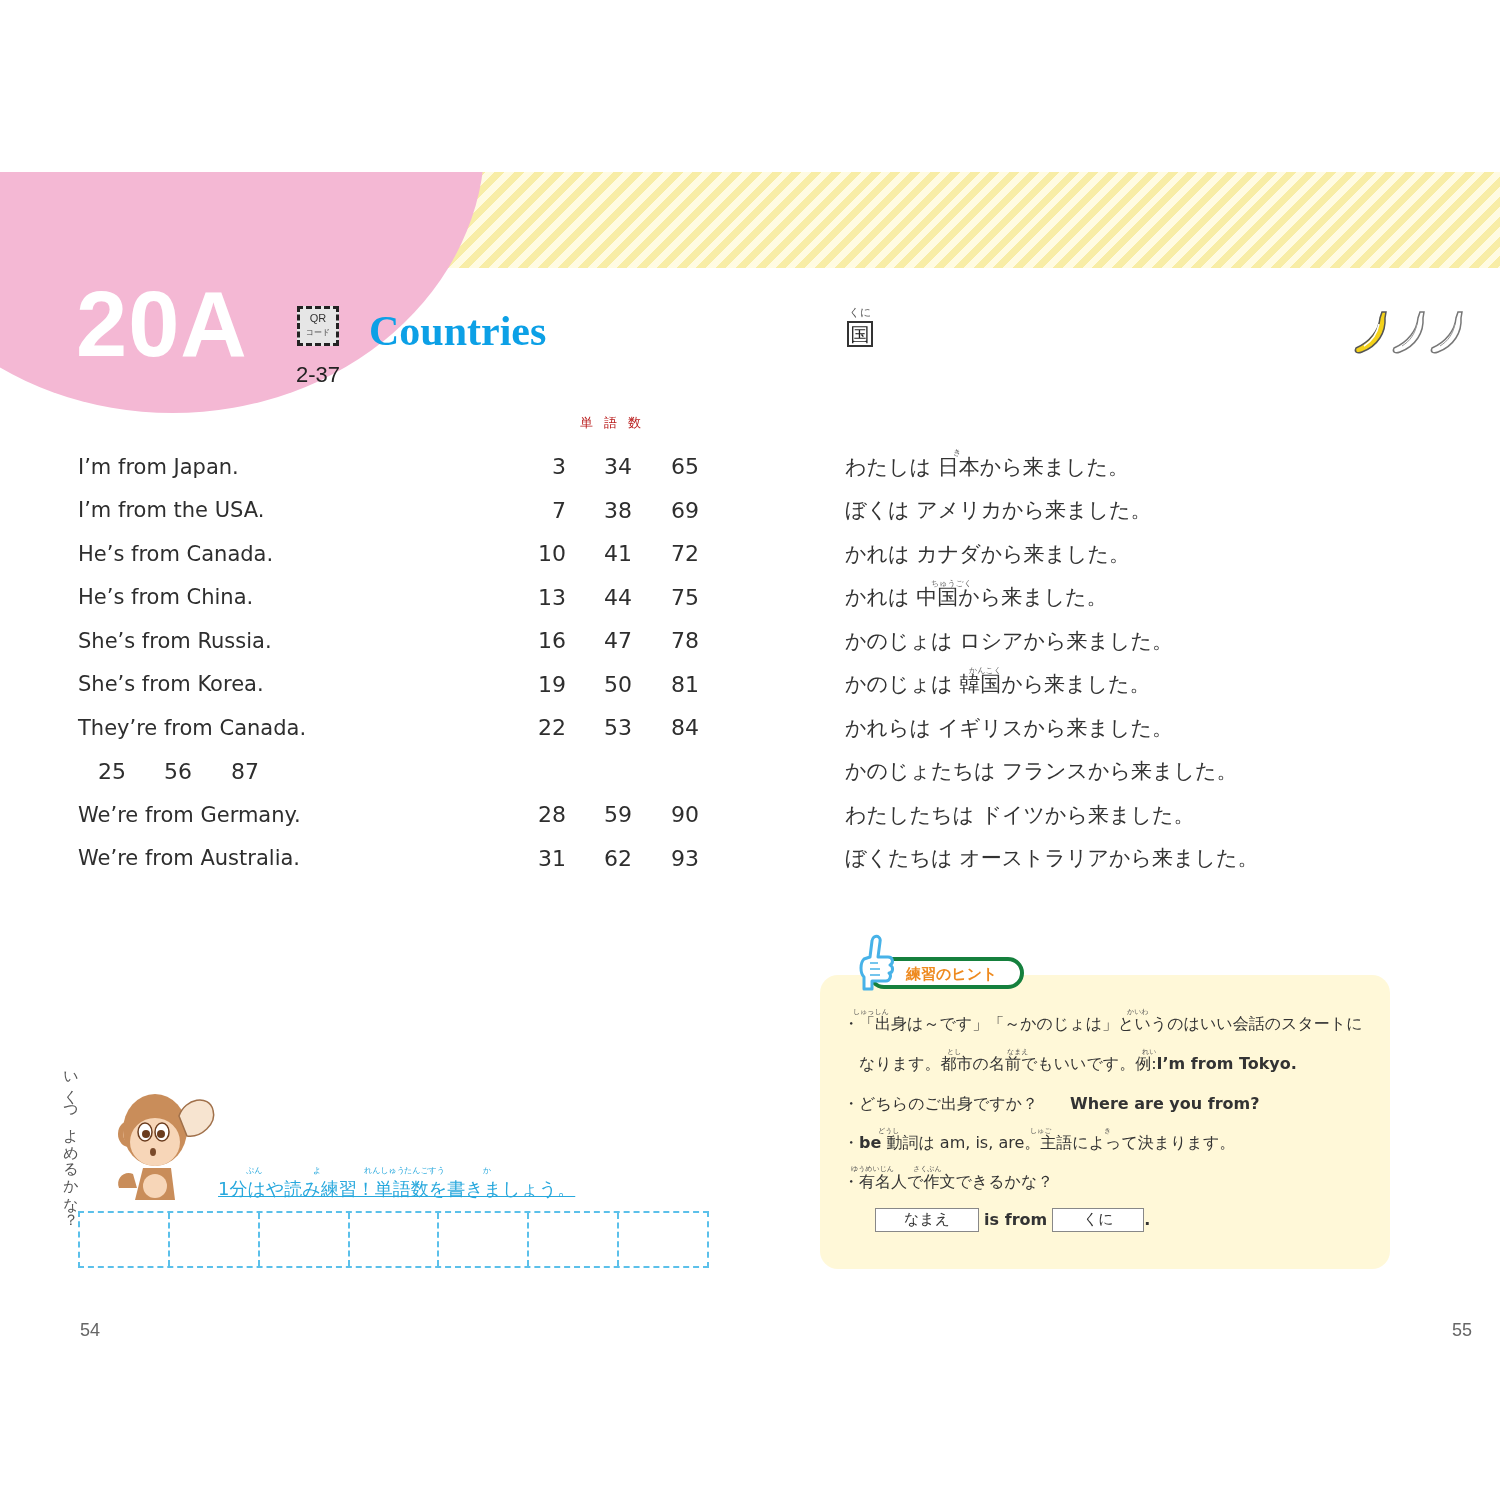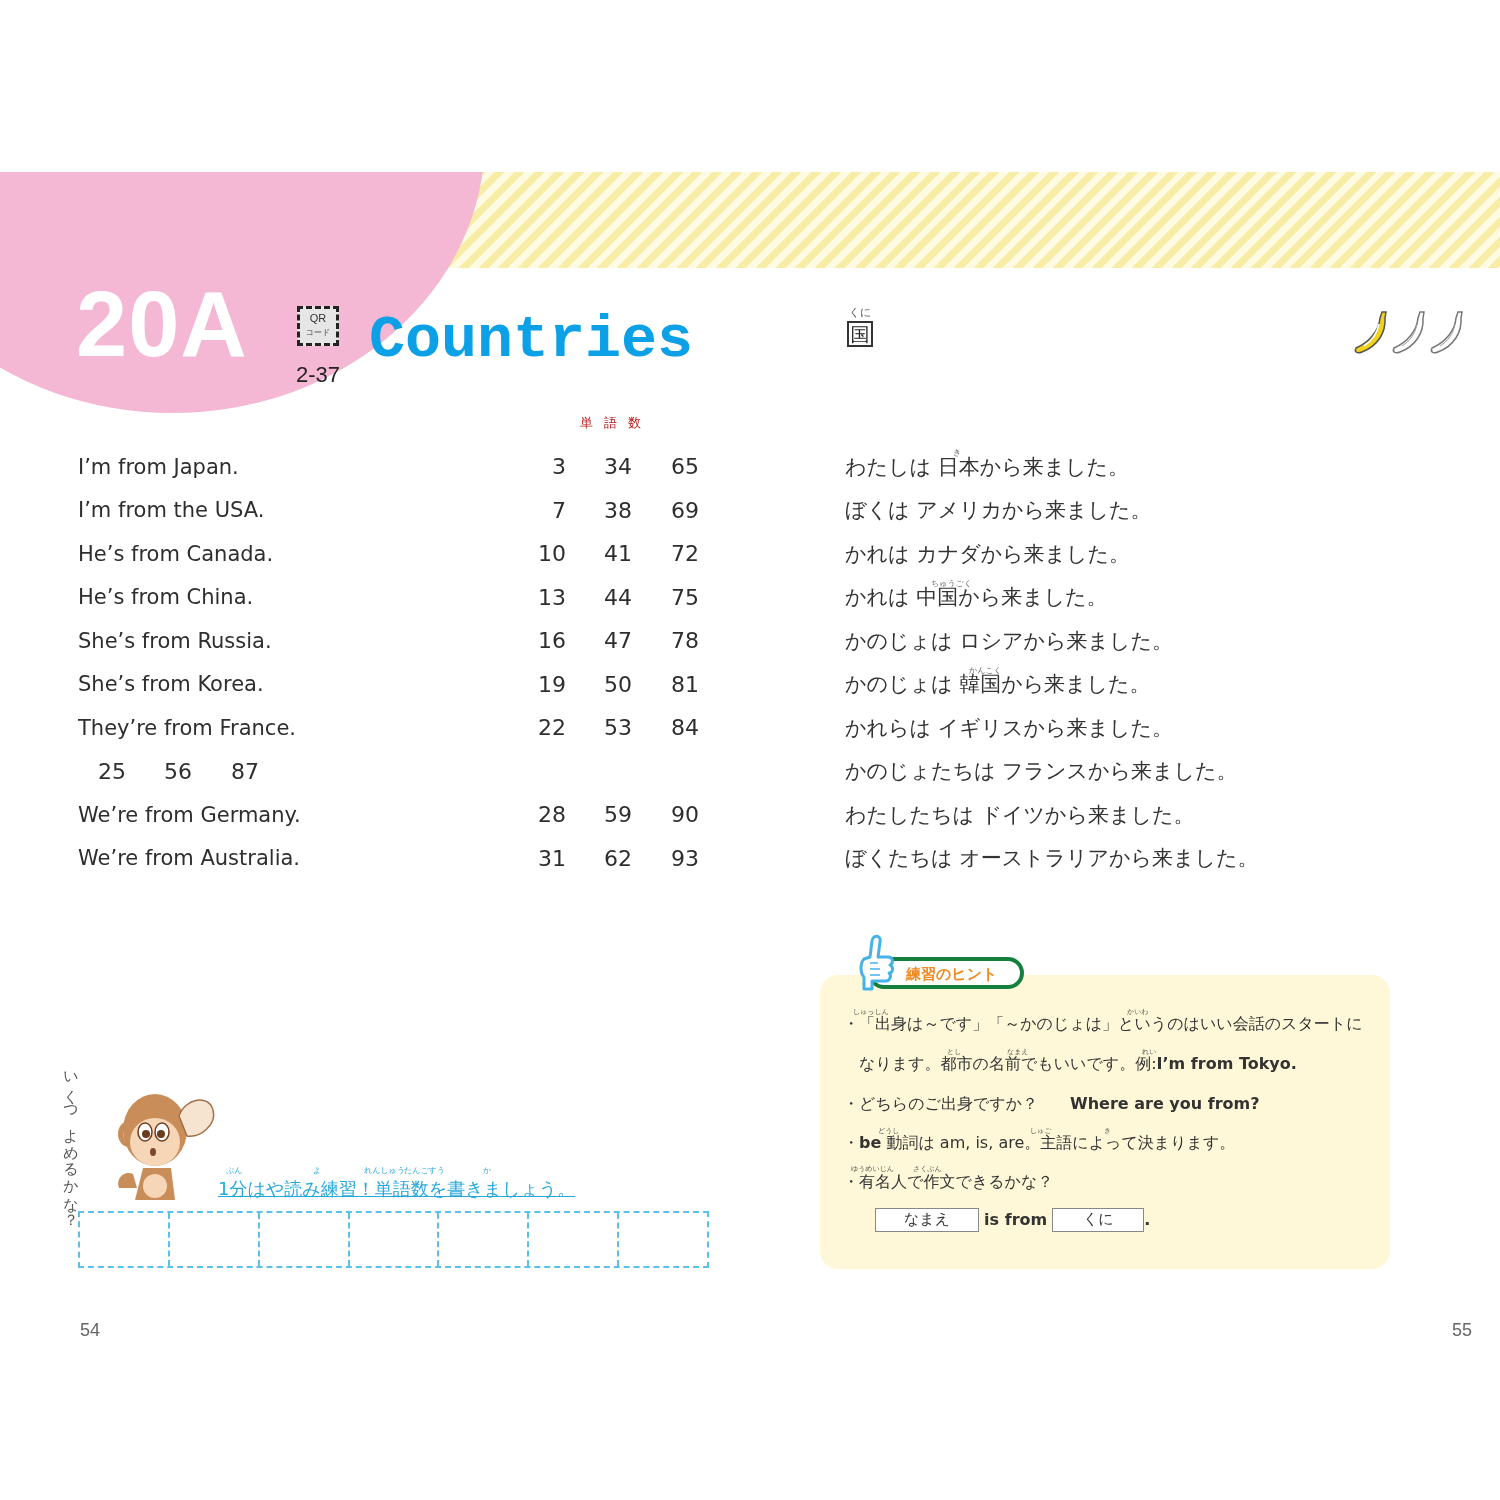--- a/index.html
+++ b/index.html
@@ -22,22 +22,22 @@
     }
     .qr-block { position: absolute; left: 293px; top: 290px; width: 50px; text-align: center; }
     .qr-icon {
       width: 42px; height: 40px; margin: 16px auto; position: relative;
       border: 3px dashed #222; background: #e6e6e6;
     }
     .qr-icon span { position: absolute; left: 0; right: 0; top: 4px; font-size: 11px; font-family: "Liberation Sans", sans-serif; color: #333; line-height: 1; }
     .qr-icon em { position: absolute; left: 0; right: 0; top: 18px; font-size: 8px; font-style: normal; color: #444; }
     .qr-track { font-family: "Liberation Sans", sans-serif; font-size: 22px; color: #222; margin-top: 2px; }
     .page-title {
-      position: absolute; left: 369px; top: 310px; font-family: Liberation Mono, monospace;
-      font-weight: bold; font-size: 60px; color: #0ca0e6; line-height: 1;
+      position: absolute; left: 369px; top: 310px; font-family: Liberation Serif, serif;
+      font-weight: bold; font-size: 42px; color: #0ca0e6; line-height: 1;
     }
 
     .kanji-label { position: absolute; left: 846px; top: 307px; text-align: center; width: 28px; }
     .kanji-label .ruby { font-size: 11px; color: #555; display: block; line-height: 1; }
     .kanji-label .box {
       display: inline-block; width: 26px; height: 26px; border: 2px solid #333; font-size: 19px;
       line-height: 22px; color: #222; margin-top: 3px;
     }
     .bananas { position: absolute; left: 1352px; top: 308px; display: flex; gap: 0; }
 
@@ -160,21 +160,21 @@
     <span class="num n2">47</span>
     <span class="num n3">78</span>
   </div>
   <div class="sentence-row">
     <span class="sentence-en">She’s from Korea.</span>
     <span class="num n1">19</span>
     <span class="num n2">50</span>
     <span class="num n3">81</span>
   </div>
   <div class="sentence-row">
-    <span class="sentence-en">They’re from France.</span>
+    <span class="sentence-en">They’re from Canada.</span>
     <span class="num n1">22</span>
     <span class="num n2">53</span>
     <span class="num n3">84</span>
   </div>
   <div class="sentence-row">
     <span class="num n1">25</span>
     <span class="num n2">56</span>
     <span class="num n3">87</span>
   </div>
   <div class="sentence-row">
@@ -238,21 +238,21 @@
   <circle cx="31" cy="46" r="4" fill="#6b3d1f"></circle>
   <circle cx="46" cy="46" r="4" fill="#6b3d1f"></circle>
   <ellipse cx="38" cy="64" rx="3" ry="4" fill="#7a4a2a"></ellipse>
   <path d="M28 80 L20 112 L60 112 L56 80 Z" fill="#c98d5a"></path>
   <ellipse cx="40" cy="98" rx="12" ry="12" fill="#f7d6b8"></ellipse>
   <path d="M64 28 C70 10 94 6 98 22 C102 36 86 50 72 48 Z" fill="#f7e4d0" stroke="#a0704a" stroke-width="1.5"></path>
   <path d="M4 100 C0 90 10 82 18 86 L22 100 Z" fill="#c98d5a"></path>
 </svg>
 
 <div class="practice-instruction">1分はや読み練習！単語数を書きましょう。</div>
-<span class="practice-ruby" style="left:226px">ぷん</span>
+<span class="practice-ruby" style="left:246px">ぷん</span>
 <span class="practice-ruby" style="left:313px">よ</span>
 <span class="practice-ruby" style="left:364px">れんしゅう</span>
 <span class="practice-ruby" style="left:404px">たんごすう</span>
 <span class="practice-ruby" style="left:483px">か</span>
 
 <div class="count-boxes">
   <div class="count-box"></div>
   <div class="count-box"></div>
   <div class="count-box"></div>
   <div class="count-box"></div>

